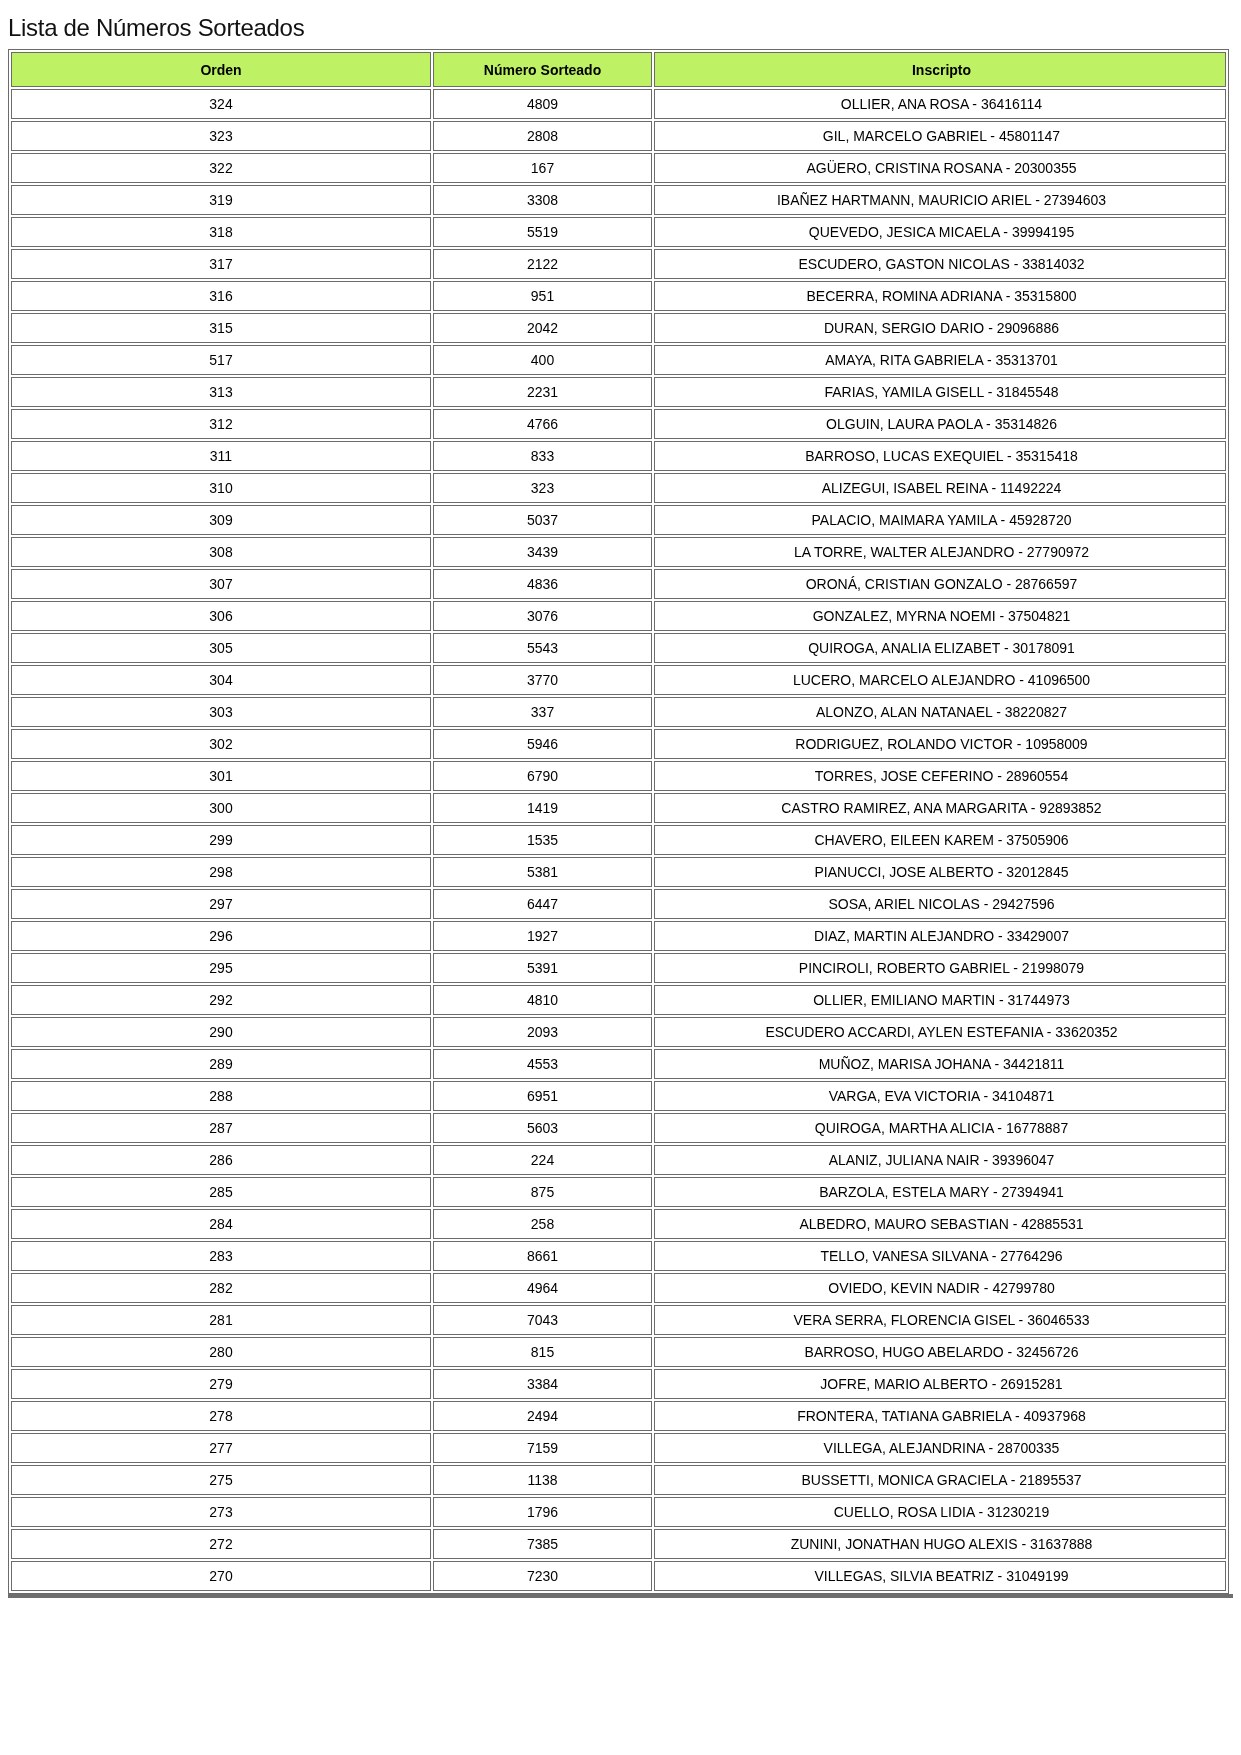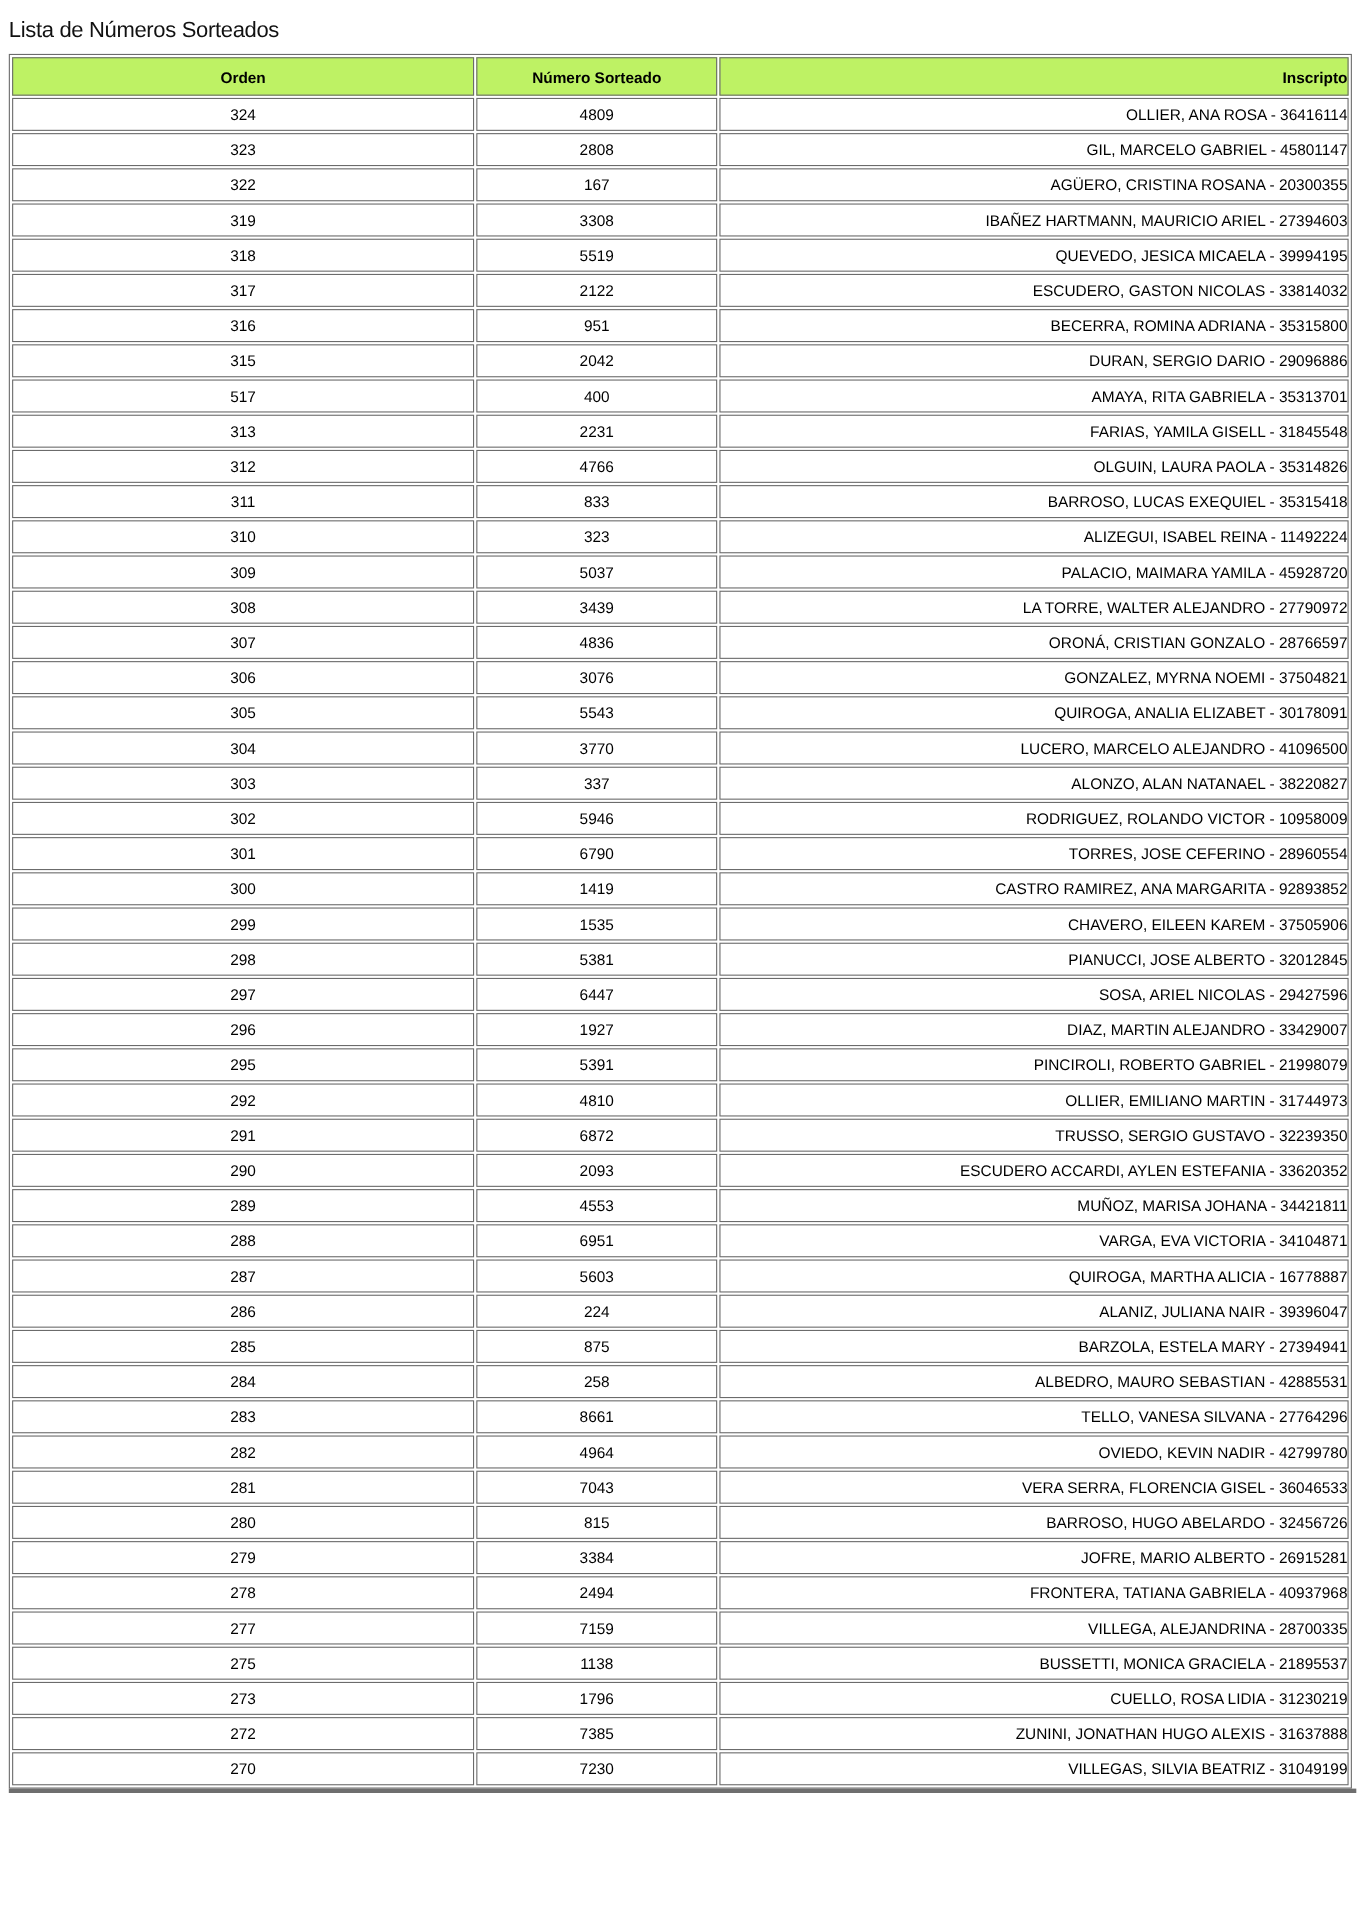--- a/index.html
+++ b/index.html
@@ -10,21 +10,21 @@
     font-family: "Liberation Sans", sans-serif;
     color: #000000;
   }
   .page {
     width: 1241px;
     height: 1755px;
     background: #ffffff;
     overflow: hidden;
   }
   .page-title {
-    font-size: 20px;
+    font-size: 24px;
     font-weight: 400;
     line-height: 30px;
     margin: 13px 16px 6px 8px;
     color: #111111;
     letter-spacing: -0.3px;
   }
   table.sorteo-table {
     margin: 0 8px;
     width: 1221px;
     table-layout: fixed;
@@ -47,21 +47,21 @@
     height: 33px;
   }
   table.sorteo-table td {
     height: 28px;
     background: #ffffff;
   }
   .col-orden   { width: 420px; }
   .col-numero  { width: 219px; }
   .col-inscripto { width: auto; }
   .align-center { text-align: center; }
-  .align-left   { text-align: right; padding-left: 3px !important; }
+  .align-left   { text-align: center; padding-left: 3px !important; }
   .table-bottom-bar {
     margin: 0 8px;
     height: 4px;
     background: #6e6e6e;
   }
 </style>
 </head>
 <body>
 
 <div class="page">
@@ -251,25 +251,20 @@
     <td class="align-left">PINCIROLI, ROBERTO GABRIEL - 21998079</td>
   </tr>
 
 
   <tr>
     <td class="align-center">292</td>
     <td class="align-center">4810</td>
     <td class="align-left">OLLIER, EMILIANO MARTIN - 31744973</td>
   </tr>
 
-  <tr>
-    <td class="align-center">291</td>
-    <td class="align-center">6872</td>
-    <td class="align-left">TRUSSO, SERGIO GUSTAVO - 32239350</td>
-  </tr>
 
   <tr>
     <td class="align-center">290</td>
     <td class="align-center">2093</td>
     <td class="align-left">ESCUDERO ACCARDI, AYLEN ESTEFANIA - 33620352</td>
   </tr>
 
   <tr>
     <td class="align-center">289</td>
     <td class="align-center">4553</td>

